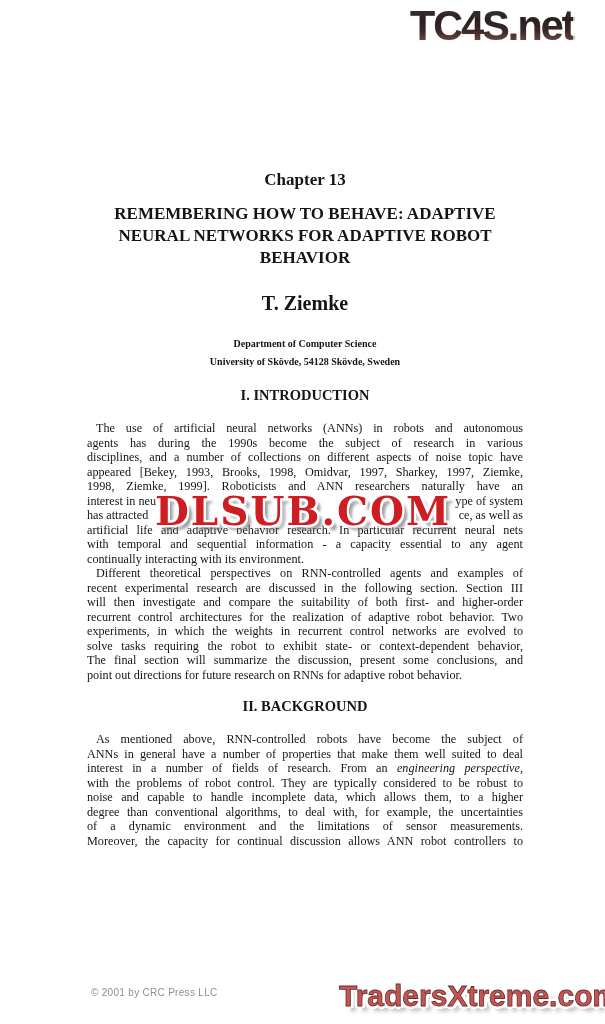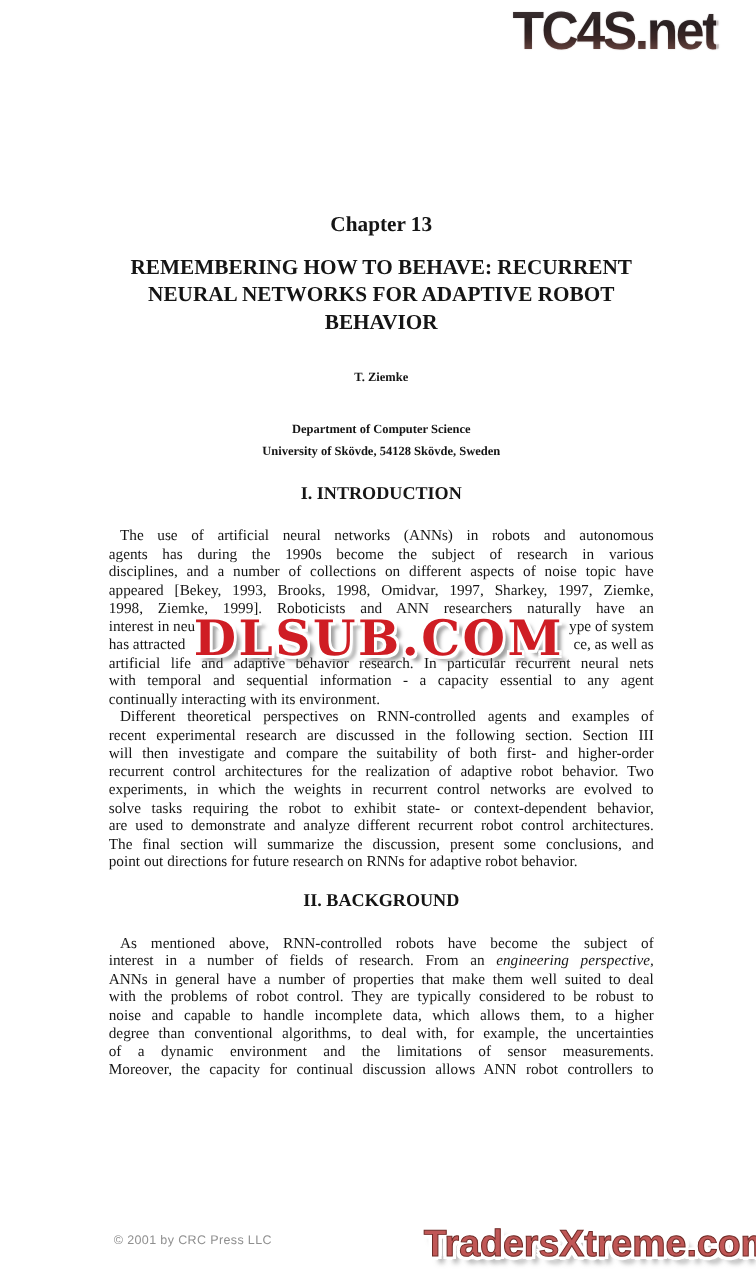--- a/index.html
+++ b/index.html
@@ -46,21 +46,21 @@
     font-size: 17px; line-height: 20px;
   }
   .title {
     margin-top: 13px;
     text-align: center; font-weight: bold;
     font-size: 17px; line-height: 22px;
   }
   .author {
     margin-top: 26px;
     text-align: center; font-weight: bold;
-    font-size: 10px; line-height: 16px;
+    font-size: 20px; line-height: 16px;
   }
   .affil {
     margin-top: 24px;
     text-align: center; font-weight: bold;
     font-size: 10px; line-height: 18px;
   }
   .sec-heading {
     margin: 16px 0 18px 0;
     text-align: center; font-weight: bold;
     font-size: 14.5px; line-height: 16px;
@@ -127,21 +127,21 @@
 <body>
 
 <div class="page">
 
   <div class="tc4s">TC4S.net</div>
 
   <div class="content">
     <div class="chapter">Chapter 13</div>
 
     <div class="title">
-      <div>REMEMBERING HOW TO BEHAVE: RECURRENT</div>
+      <div>REMEMBERING HOW TO BEHAVE: ADAPTIVE</div>
       <div>NEURAL NETWORKS FOR ADAPTIVE ROBOT</div>
       <div>BEHAVIOR</div>
     </div>
 
     <div class="author">T. Ziemke</div>
 
     <div class="affil">
       <div>Department of Computer Science</div>
       <div>University of Skövde, 54128 Skövde, Sweden</div>
     </div>
@@ -166,29 +166,28 @@
           <div class="line">with temporal and sequential information - a capacity essential to any agent</div>
           <div class="line last">continually interacting with its environment.</div>
         </div>
         <div class="para">
           <div class="line first">Different theoretical perspectives on RNN-controlled agents and examples of</div>
           <div class="line">recent experimental research are discussed in the following section. Section III</div>
           <div class="line">will then investigate and compare the suitability of both first- and higher-order</div>
           <div class="line">recurrent control architectures for the realization of adaptive robot behavior.  Two</div>
           <div class="line">experiments, in which the weights in recurrent control networks are evolved to</div>
           <div class="line">solve tasks requiring the robot to exhibit state- or context-dependent behavior,</div>
-          <div class="line">are used to demonstrate and analyze different recurrent robot control architectures.</div>
           <div class="line">The final section will summarize the discussion, present some conclusions, and</div>
           <div class="line last">point out directions for future research on RNNs for adaptive robot behavior.</div>
         </div>
         <div class="sec-heading">II. BACKGROUND</div>
         <div class="para">
           <div class="line first">As mentioned above, RNN-controlled robots have become the subject of</div>
+          <div class="line">ANNs in general have a number of properties that make them well suited to deal</div>
           <div class="line"><span>interest in a number of fields of research. From an </span><span class="it">engineering perspective,</span></div>
-          <div class="line">ANNs in general have a number of properties that make them well suited to deal</div>
           <div class="line">with the problems of robot control. They are typically considered to be robust to</div>
           <div class="line">noise and capable to handle incomplete data, which allows them, to a higher</div>
           <div class="line">degree than conventional algorithms, to deal with, for example, the uncertainties</div>
           <div class="line">of a dynamic environment and the limitations of sensor measurements.</div>
           <div class="line">Moreover, the capacity for continual discussion allows ANN robot controllers to</div>
         </div>
       </div>
   </div>
 
   <div class="dlsub">DLSUB.COM</div>

